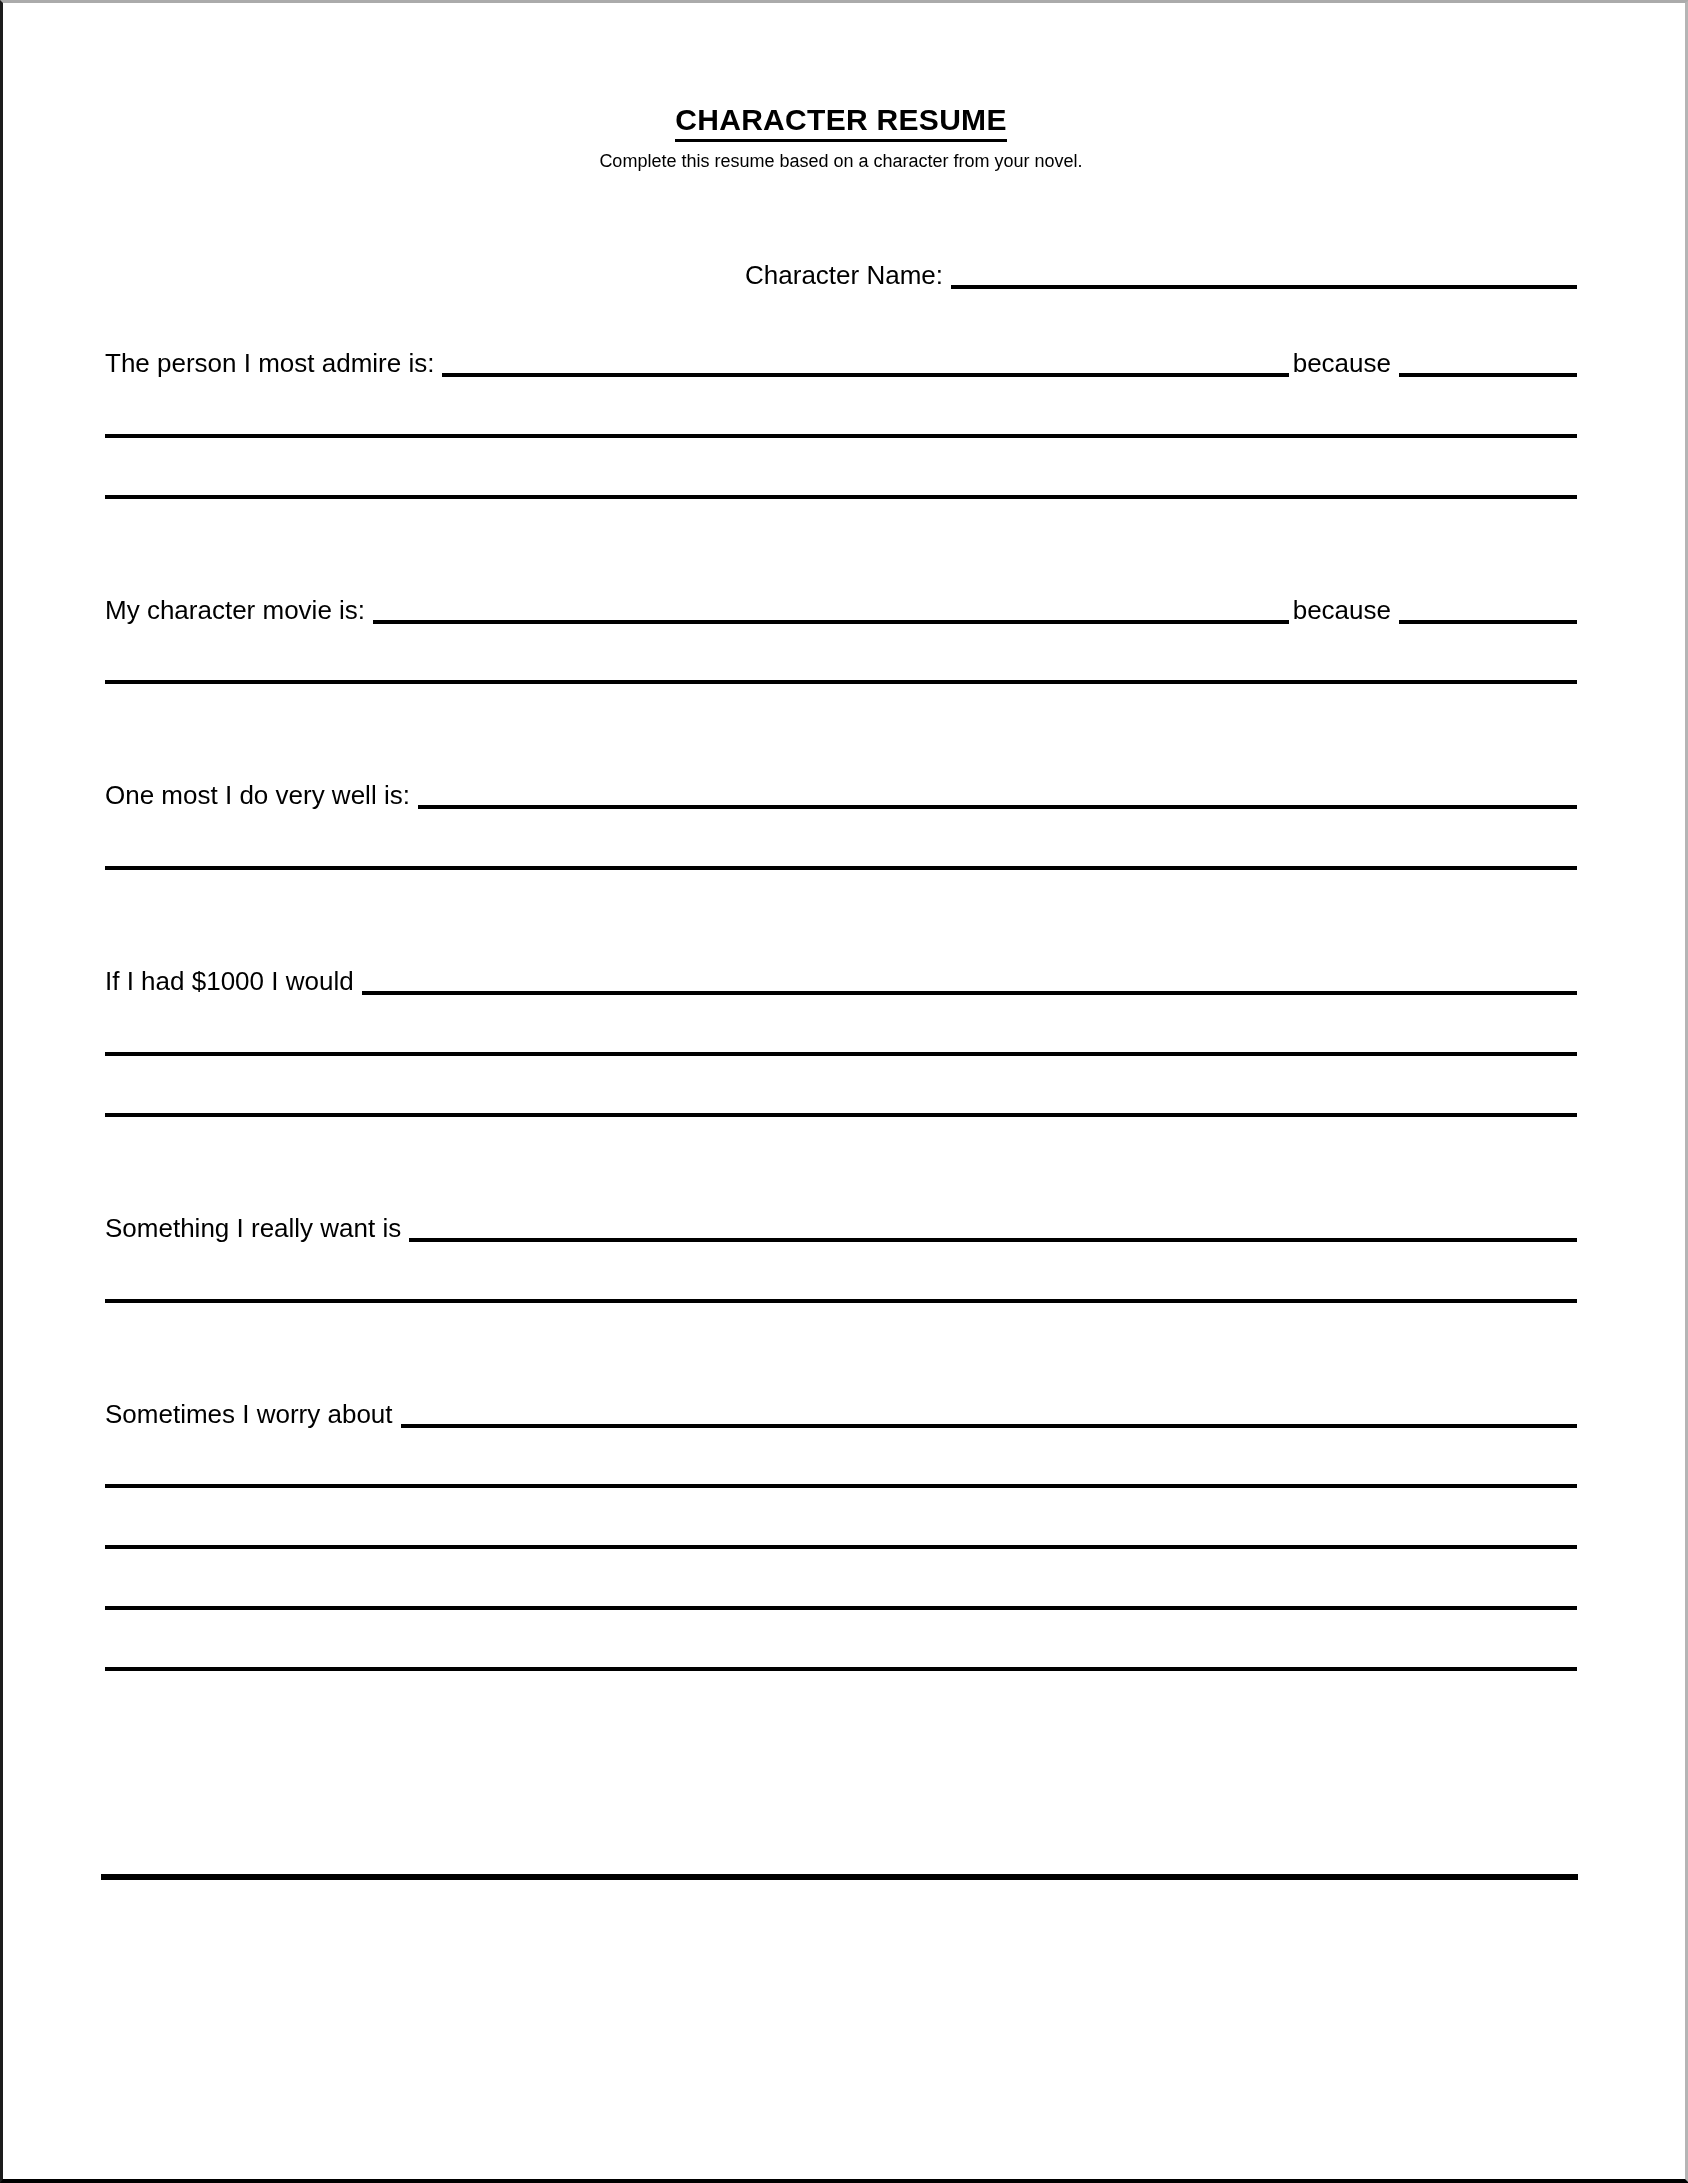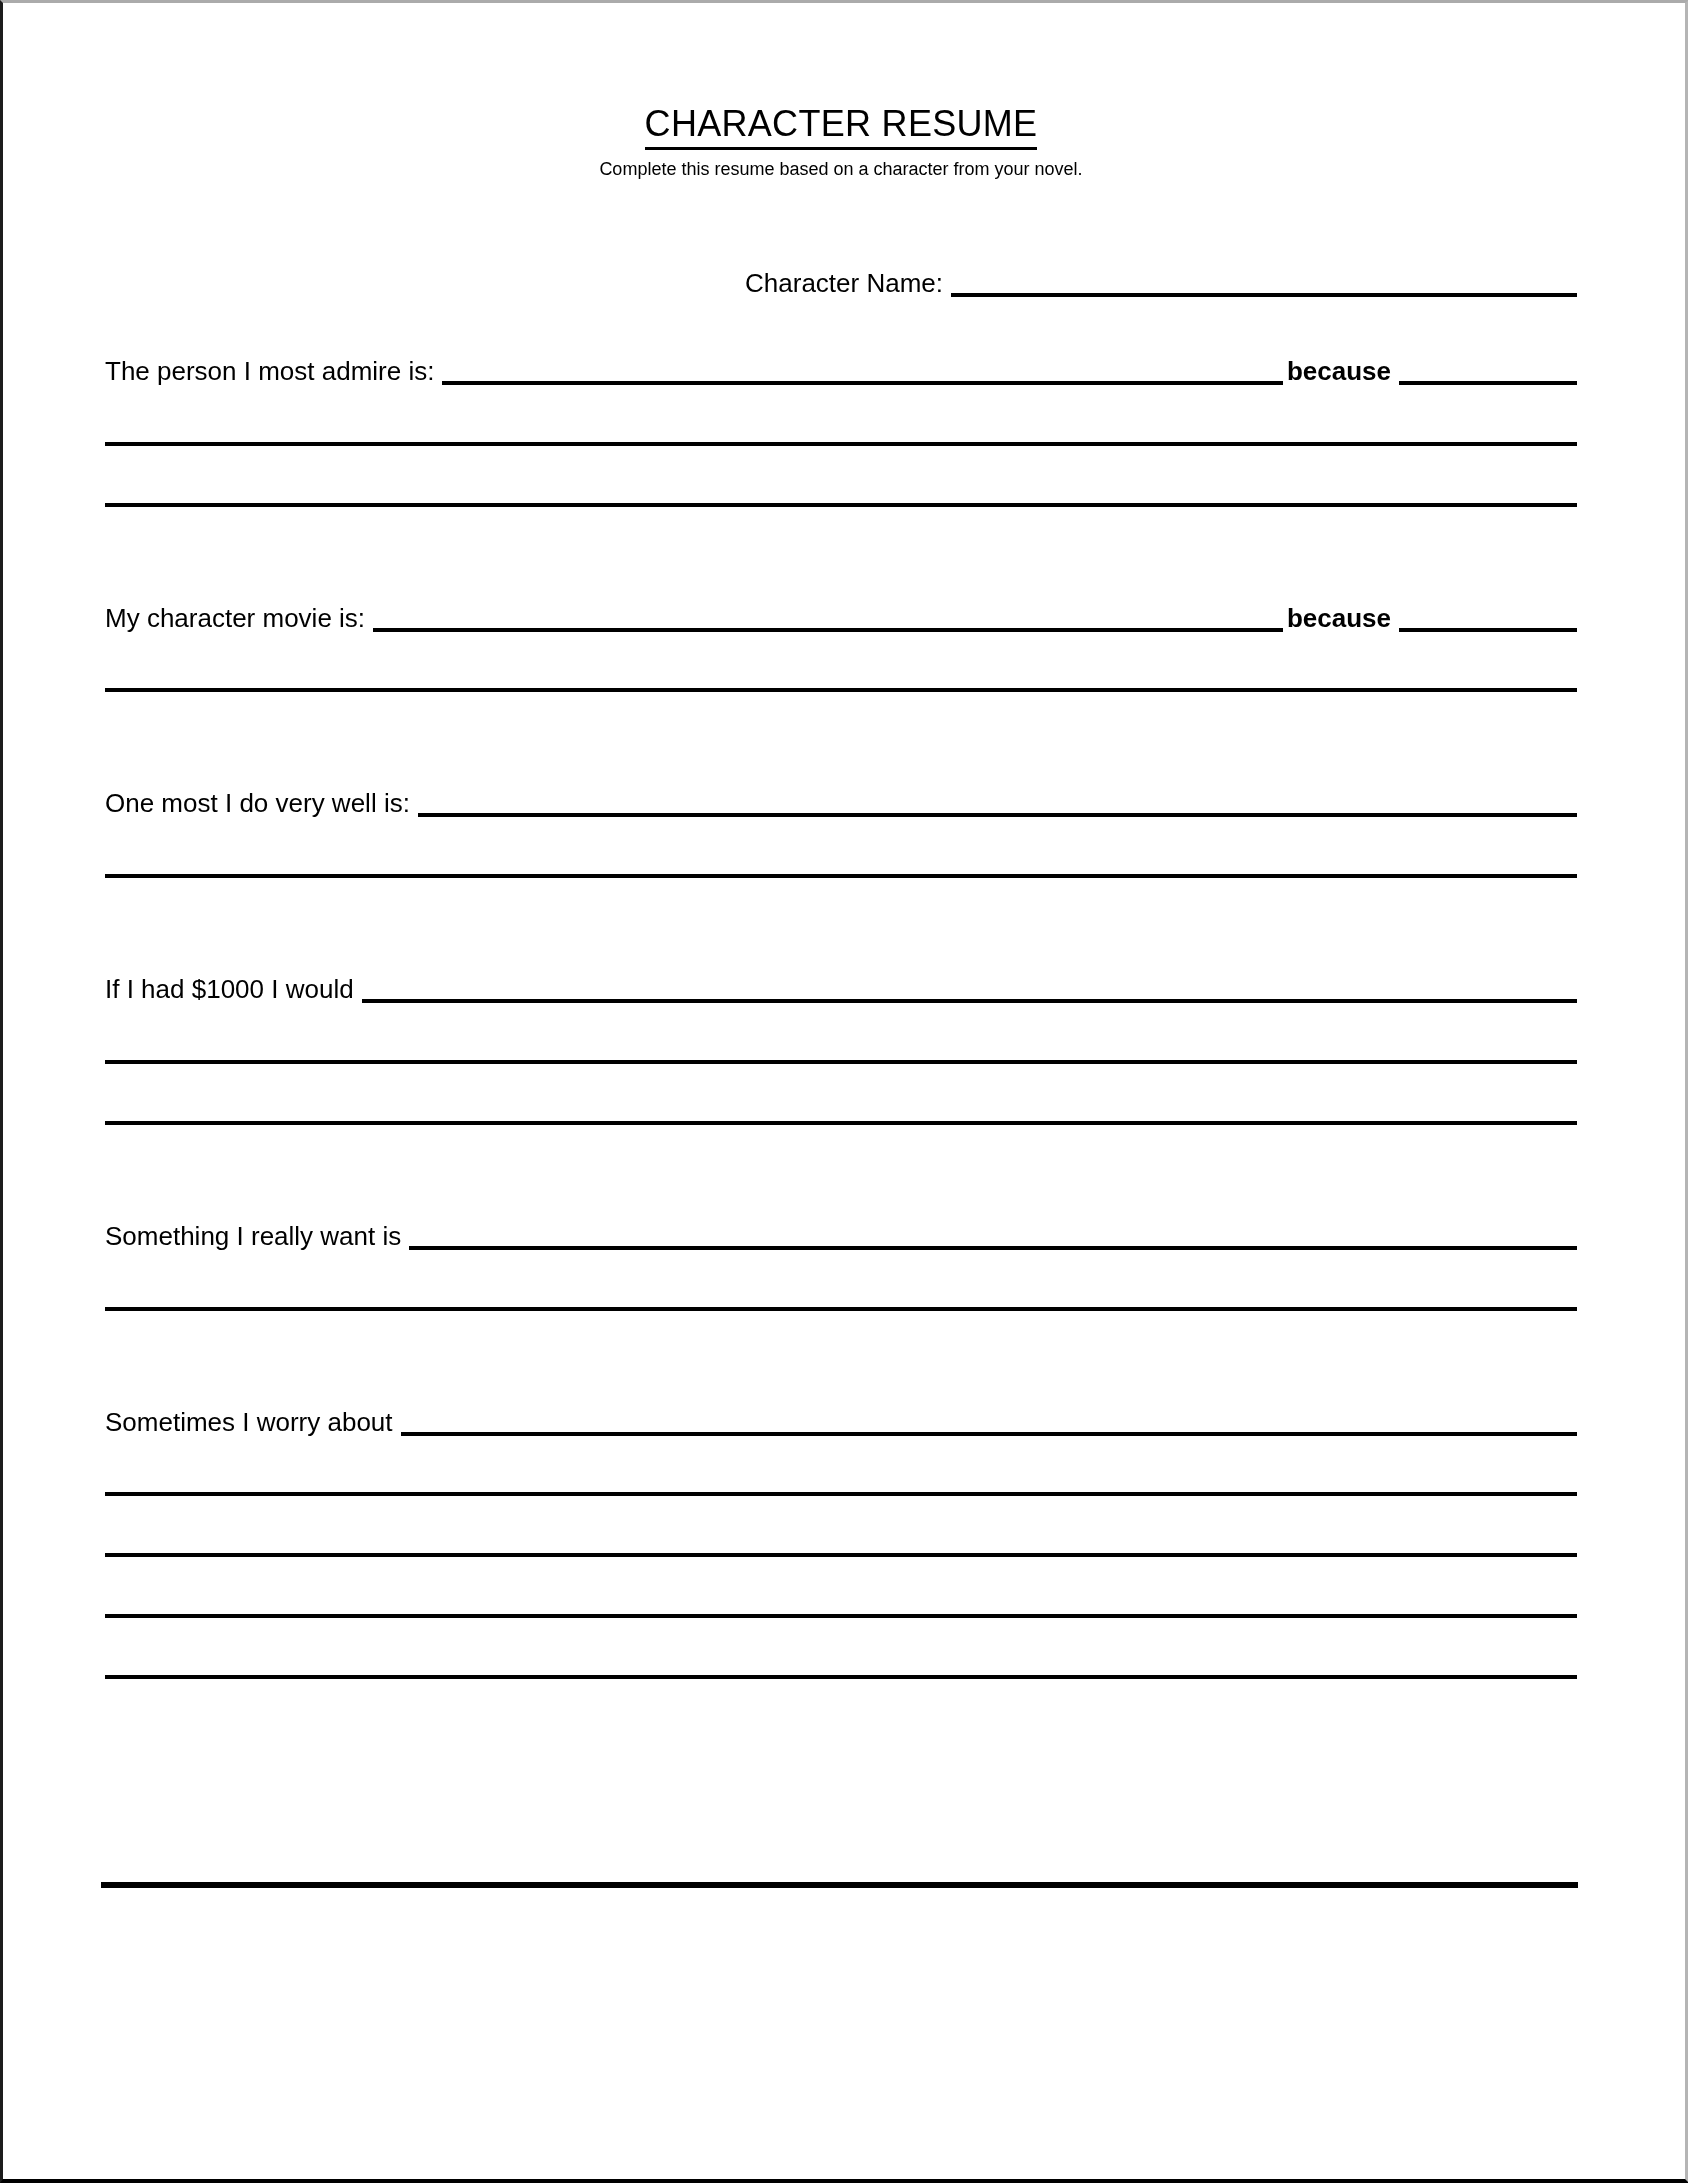--- a/index.html
+++ b/index.html
@@ -23,22 +23,22 @@
   }
   .content {
     margin: 0 108px 0 102px;
     padding-top: 100px;
   }
   .header {
     text-align: center;
   }
   .title {
     display: inline-block;
-    font-size: 36px;
-    font-weight: normal;
+    font-size: 30px;
+    font-weight: bold;
     letter-spacing: 0.3px;
     border-bottom: 3.3px solid #000000;
     padding-bottom: 2px;
   }
   .subtitle {
     margin-top: 9.2px;
     font-size: 18px;
   }
   .field-row {
     display: flex;
@@ -65,21 +65,20 @@
   .fill.name-width {
     flex: 0 0 auto;
     width: 626px;
   }
   .fill.short {
     flex: 0 0 auto;
     width: 178px;
   }
   .because {
     margin-left: 4px;
-    font-weight: bold;
   }
   .blank-line {
     height: 4px;
     background: #000000;
     margin-top: 54px;
   }
   .blank-line + .blank-line {
     margin-top: 57px;
   }
   .bottom-rule {

